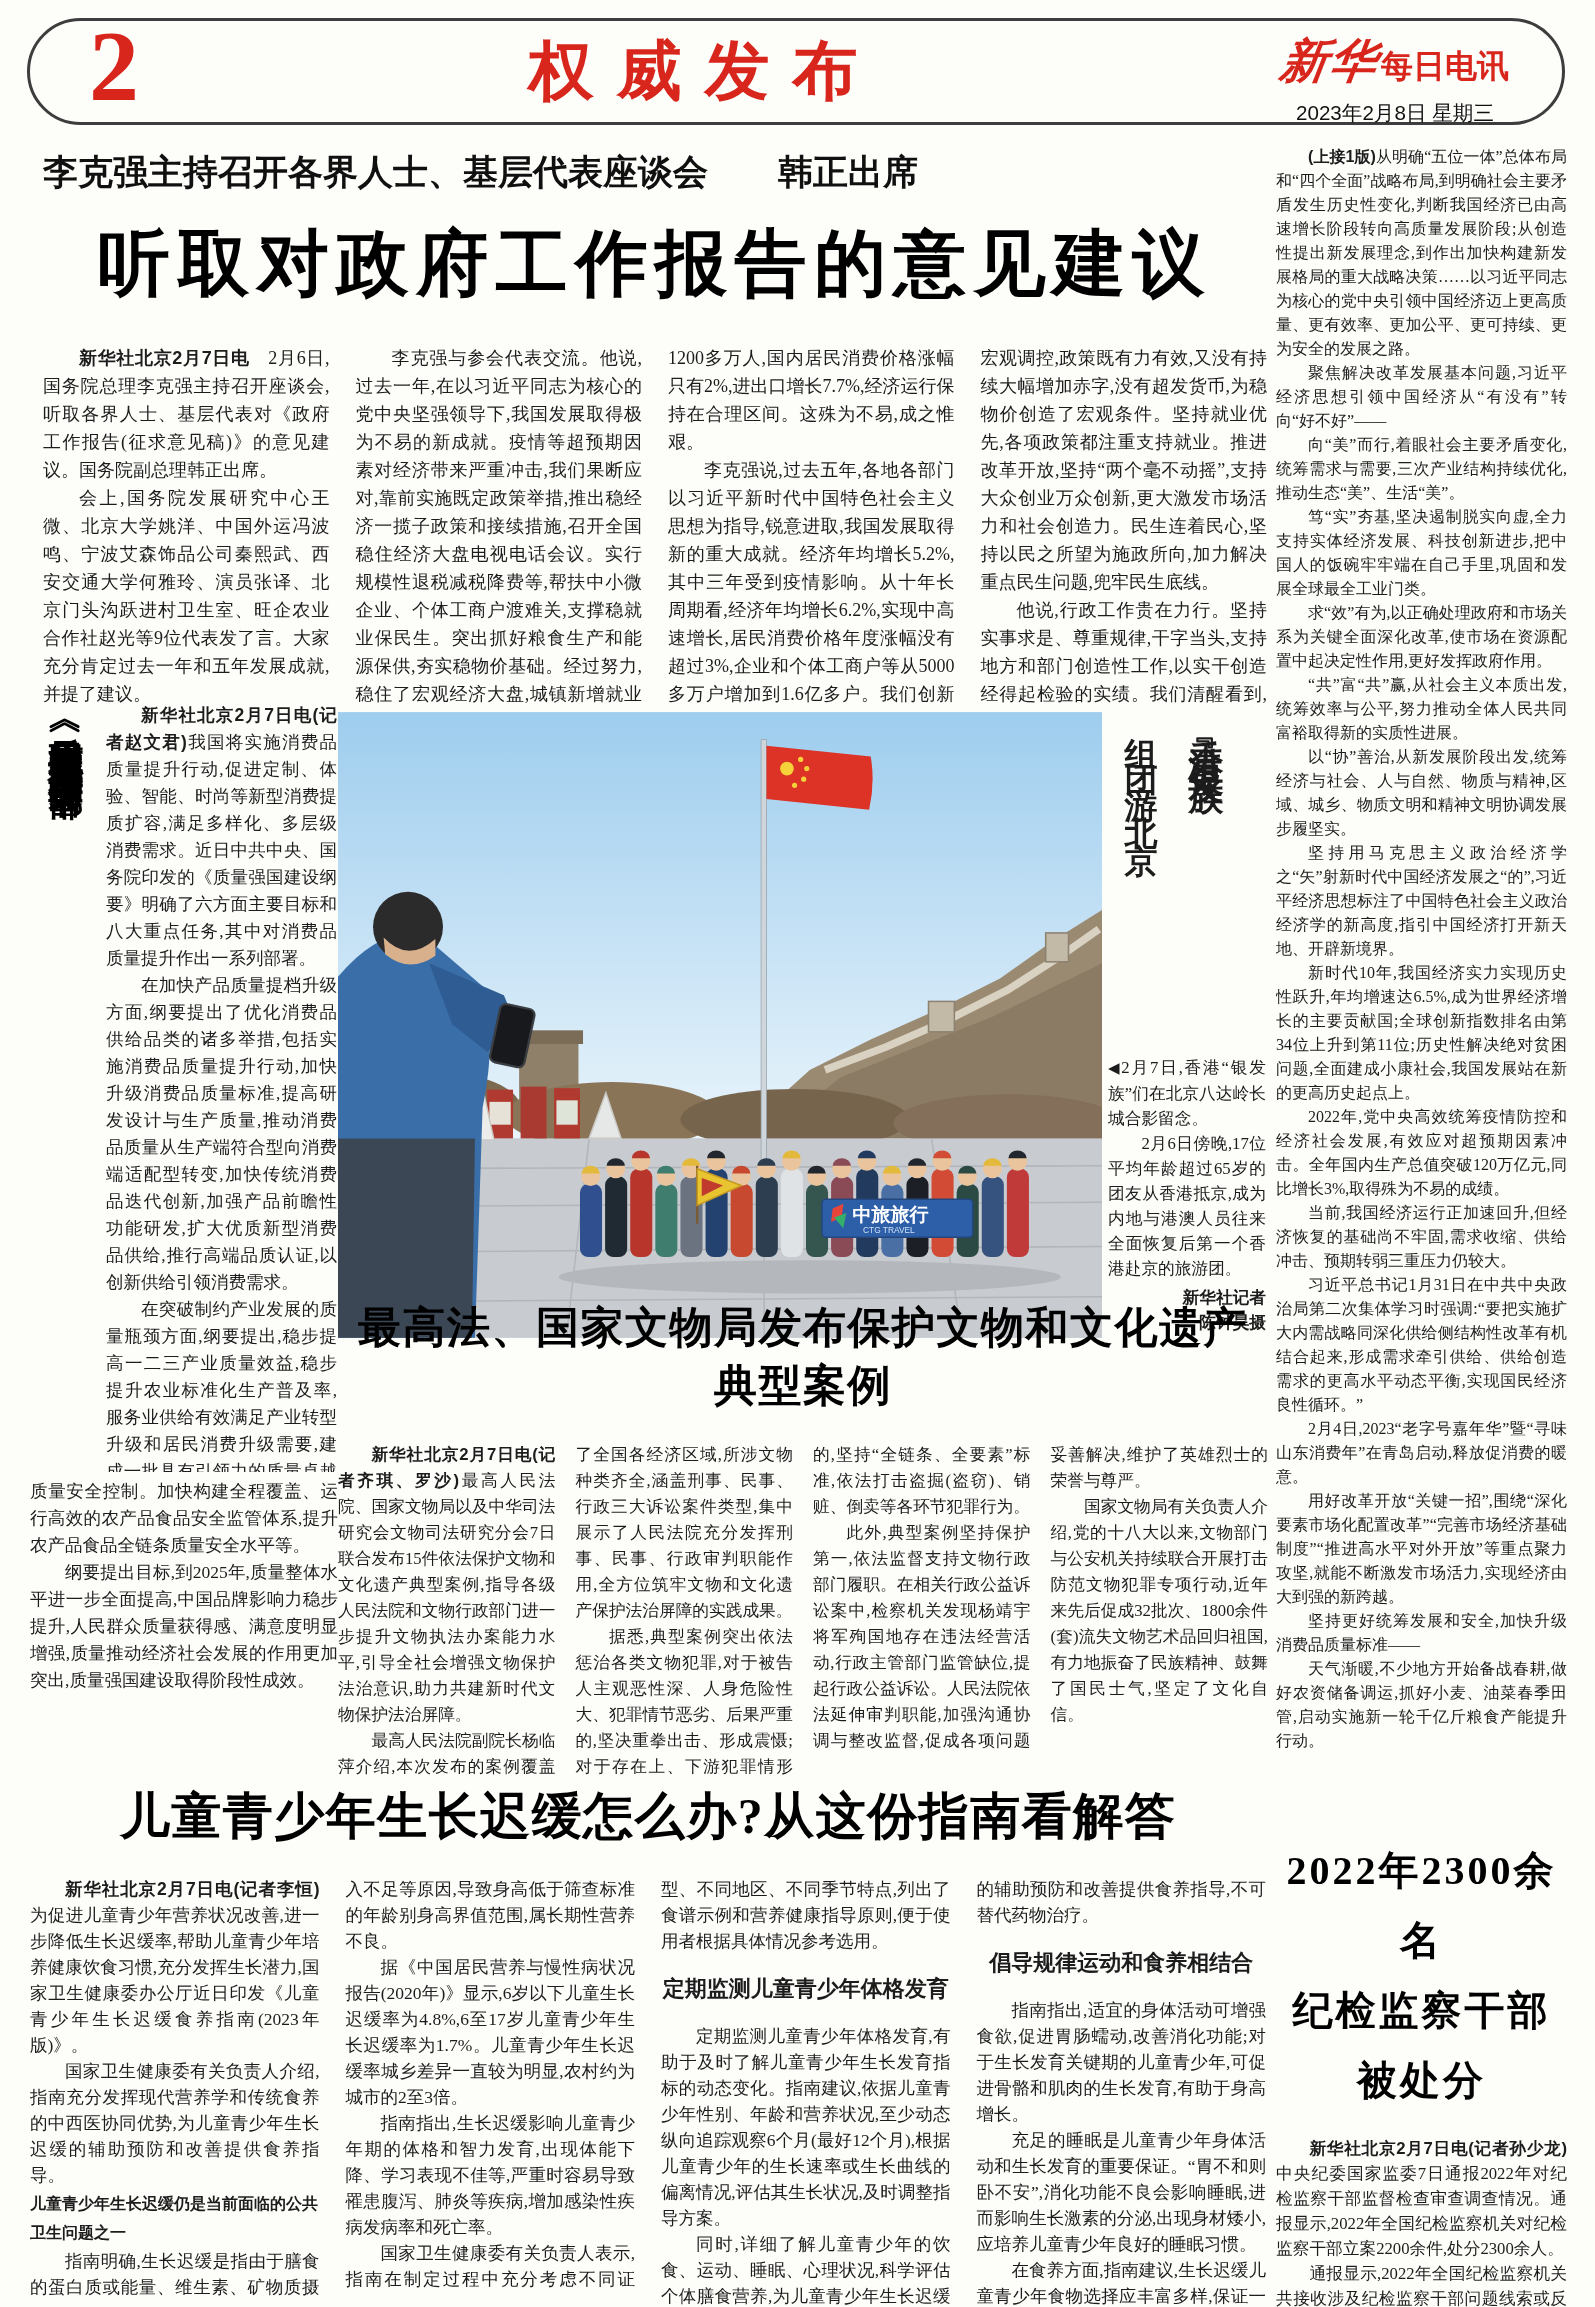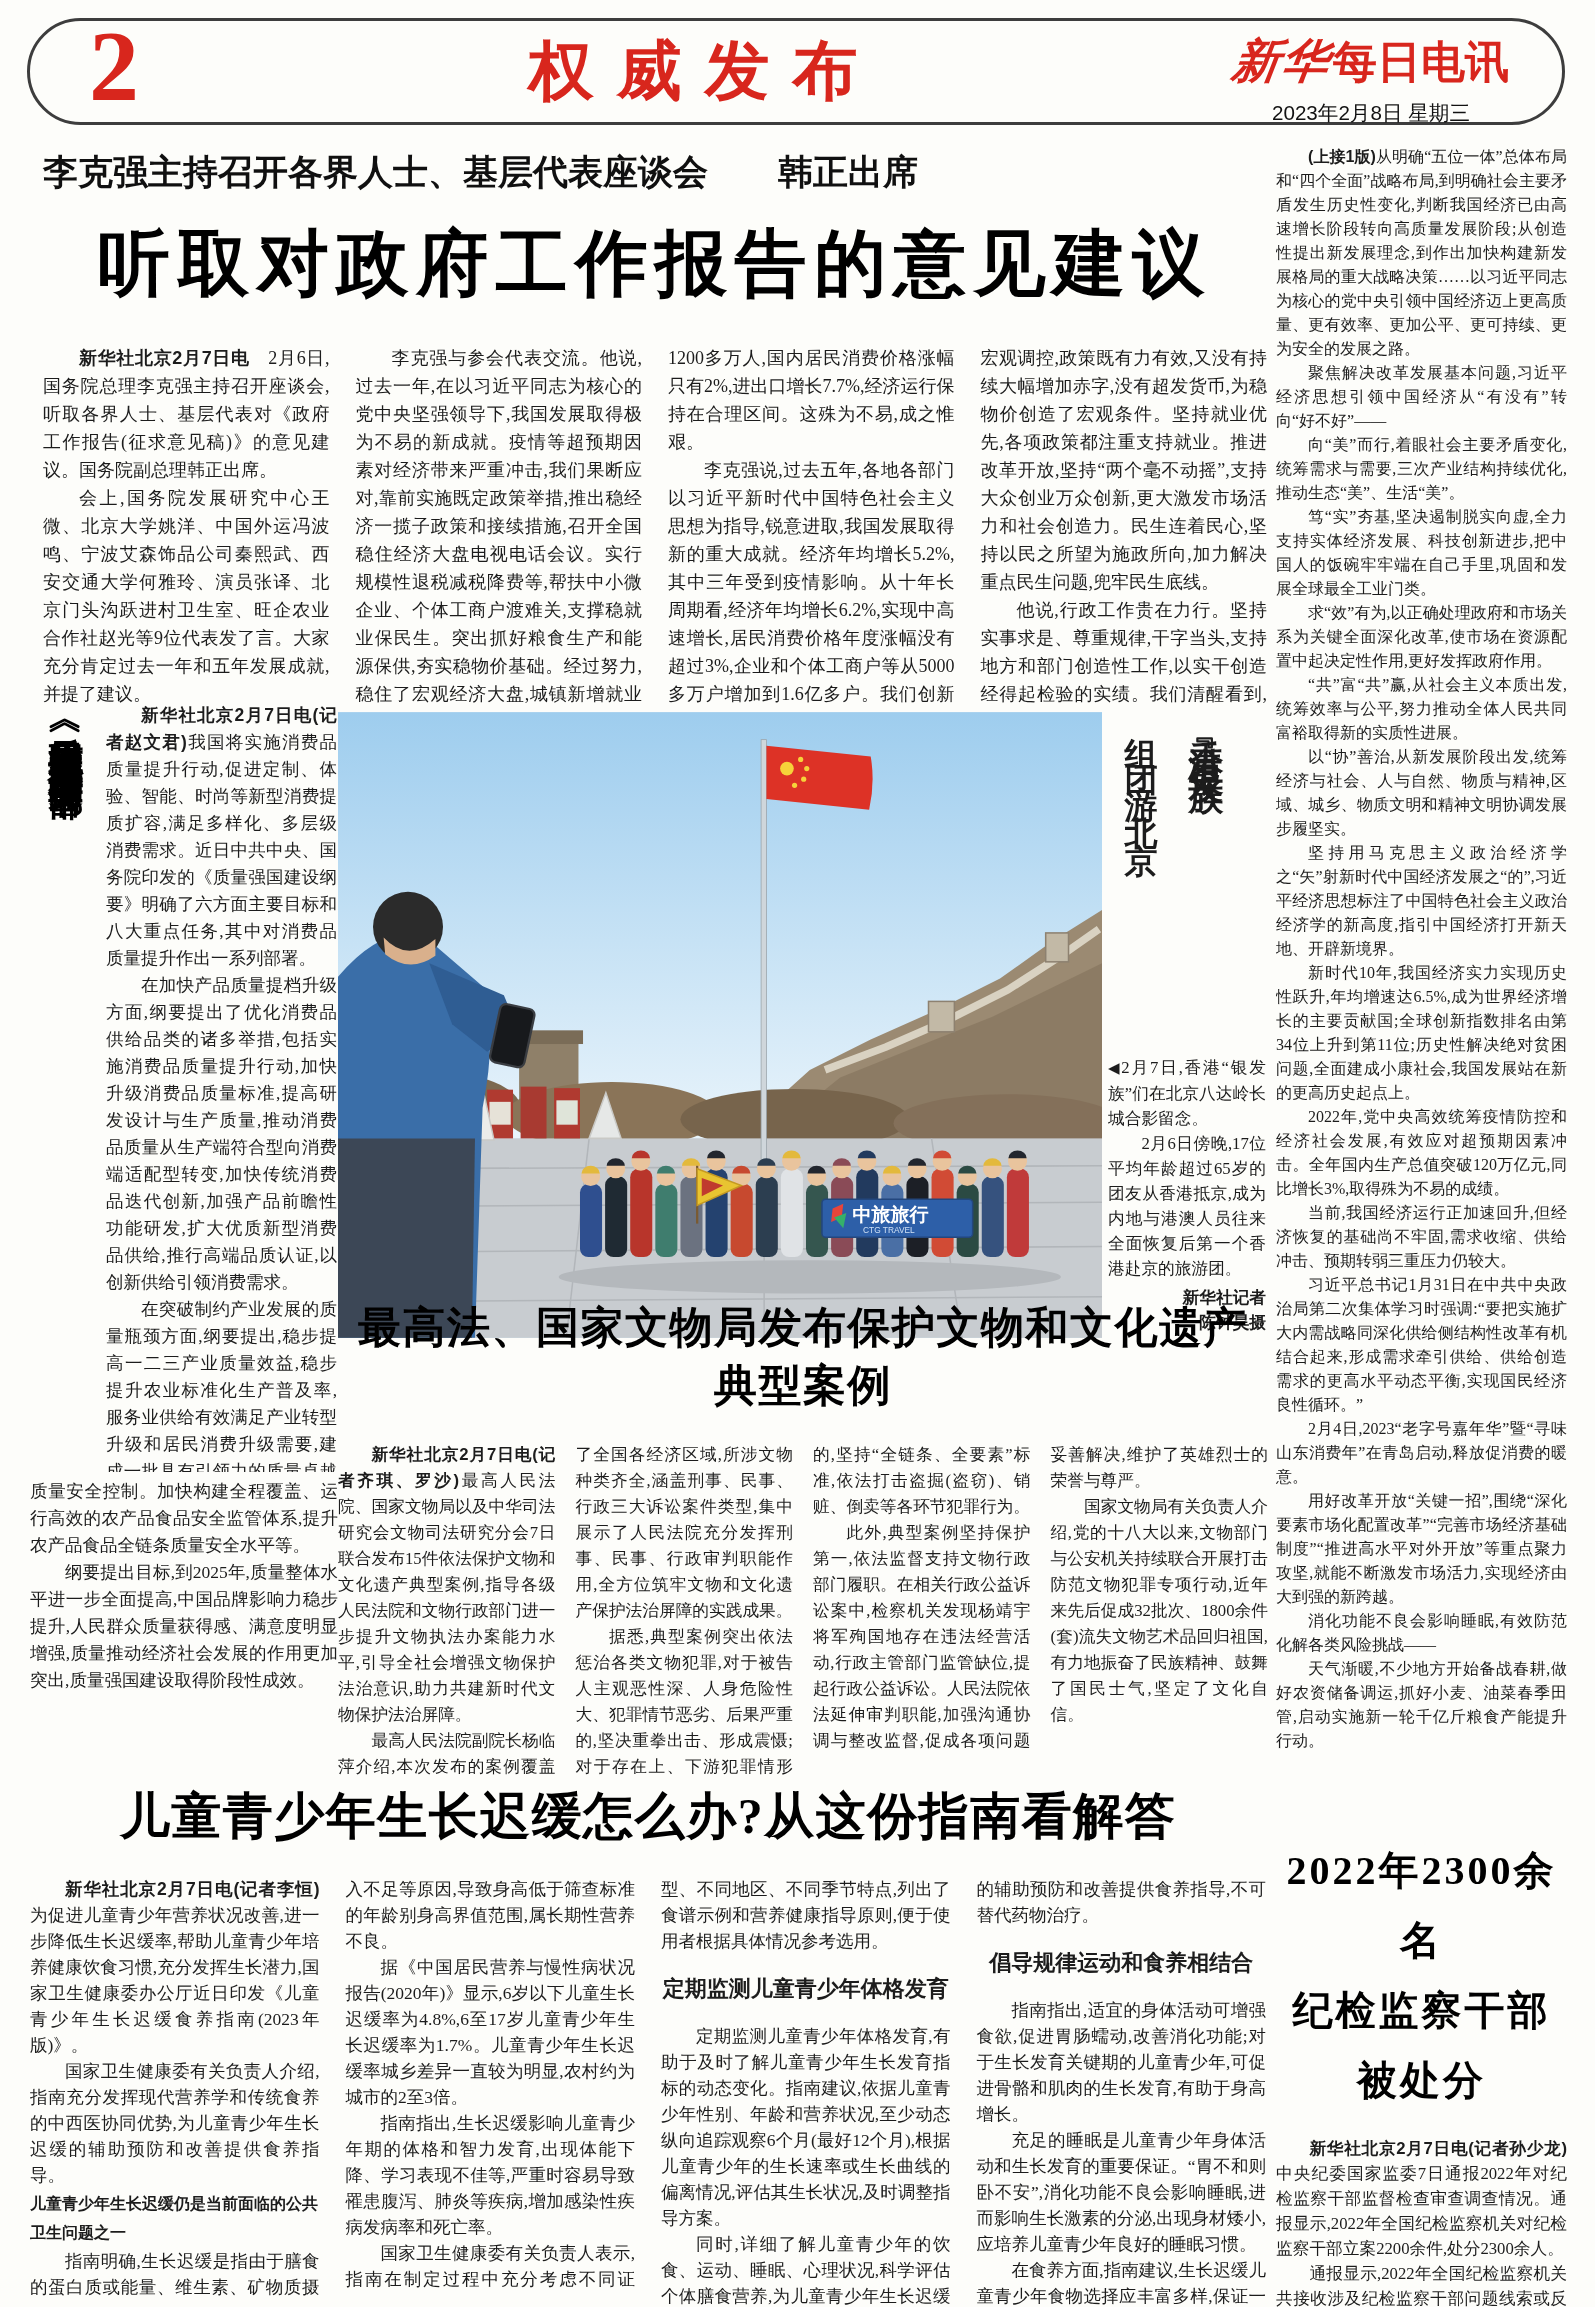--- a/index.html
+++ b/index.html
@@ -8,21 +8,21 @@
   
   #masthead{position:absolute;left:27px;top:18px;width:1538px;height:107px;
             border:3px solid #3d3d3d;border-radius:59px;box-sizing:border-box;}
   #page-num{position:absolute;left:59px;top:-12px;font-size:100px;font-weight:bold;color:#d8261d;
             font-family:"Liberation Serif",serif;line-height:114px;}
   #section-title{position:absolute;left:0;right:183px;top:12px;text-align:center;
                  font-size:65px;font-weight:900;color:#d8261d;letter-spacing:23px;line-height:76px;}
   #brand{position:absolute;right:53px;top:9px;text-align:center;}
   #brand .script{font-size:47px;font-weight:bold;font-style:italic;color:#d8261d;
                  display:inline-block;transform:skewX(-8deg);letter-spacing:1.5px;}
-  #brand .rest{font-size:44px;font-weight:900;color:#d8261d;font-family:"Liberation Sans",sans-serif;}
+  #brand .rest{font-size:32px;font-weight:900;color:#d8261d;font-family:"Liberation Sans",sans-serif;}
   #brand .date{font-size:20.6px;color:#111;margin-top:6px;font-family:"Liberation Sans",sans-serif;}
   
   .para{margin:0;text-indent:2em;text-align:justify;}
   .para.no-indent{text-indent:0;}
   .para b{font-family:"Liberation Sans",sans-serif;}
   .subhead{font-family:"Liberation Sans",sans-serif;font-weight:bold;font-size:16px;
            line-height:29px;margin:1px 0;text-indent:0;}
   .subhead.centered{text-align:center;font-size:22px;margin:20px 0;}
   
   #main-article{position:absolute;left:43px;top:149px;width:1224px;}
@@ -346,21 +346,21 @@
         <p class="para">求“效”有为,以正确处理政府和市场关系为关键全面深化改革,使市场在资源配置中起决定性作用,更好发挥政府作用。</p>
         <p class="para">“共”富“共”赢,从社会主义本质出发,统筹效率与公平,努力推动全体人民共同富裕取得新的实质性进展。</p>
         <p class="para">以“协”善治,从新发展阶段出发,统筹经济与社会、人与自然、物质与精神,区域、城乡、物质文明和精神文明协调发展步履坚实。</p>
         <p class="para">坚持用马克思主义政治经济学之“矢”射新时代中国经济发展之“的”,习近平经济思想标注了中国特色社会主义政治经济学的新高度,指引中国经济打开新天地、开辟新境界。</p>
         <p class="para">新时代10年,我国经济实力实现历史性跃升,年均增速达6.5%,成为世界经济增长的主要贡献国;全球创新指数排名由第34位上升到第11位;历史性解决绝对贫困问题,全面建成小康社会,我国发展站在新的更高历史起点上。</p>
         <p class="para">2022年,党中央高效统筹疫情防控和经济社会发展,有效应对超预期因素冲击。全年国内生产总值突破120万亿元,同比增长3%,取得殊为不易的成绩。</p>
         <p class="para">当前,我国经济运行正加速回升,但经济恢复的基础尚不牢固,需求收缩、供给冲击、预期转弱三重压力仍较大。</p>
         <p class="para">习近平总书记1月31日在中共中央政治局第二次集体学习时强调:“要把实施扩大内需战略同深化供给侧结构性改革有机结合起来,形成需求牵引供给、供给创造需求的更高水平动态平衡,实现国民经济良性循环。”</p>
         <p class="para">2月4日,2023“老字号嘉年华”暨“寻味山东消费年”在青岛启动,释放促消费的暖意。</p>
         <p class="para">用好改革开放“关键一招”,围绕“深化要素市场化配置改革”“完善市场经济基础制度”“推进高水平对外开放”等重点聚力攻坚,就能不断激发市场活力,实现经济由大到强的新跨越。</p>
-        <p class="para">消化功能不良会影响睡眠,有效防范化解各类风险挑战——</p>
+        <p class="para">坚持更好统筹发展和安全,加快升级消费品质量标准——</p>
         <p class="para">天气渐暖,不少地方开始备战春耕,做好农资储备调运,抓好小麦、油菜春季田管,启动实施新一轮千亿斤粮食产能提升行动。</p>
       </div>
 
   </div>
 
   <div id="right-bottom">
     <h3 id="rb-headline">
       <span>2022年2300余名</span><br>
       <span>纪检监察干部被处分</span>
     </h3>

